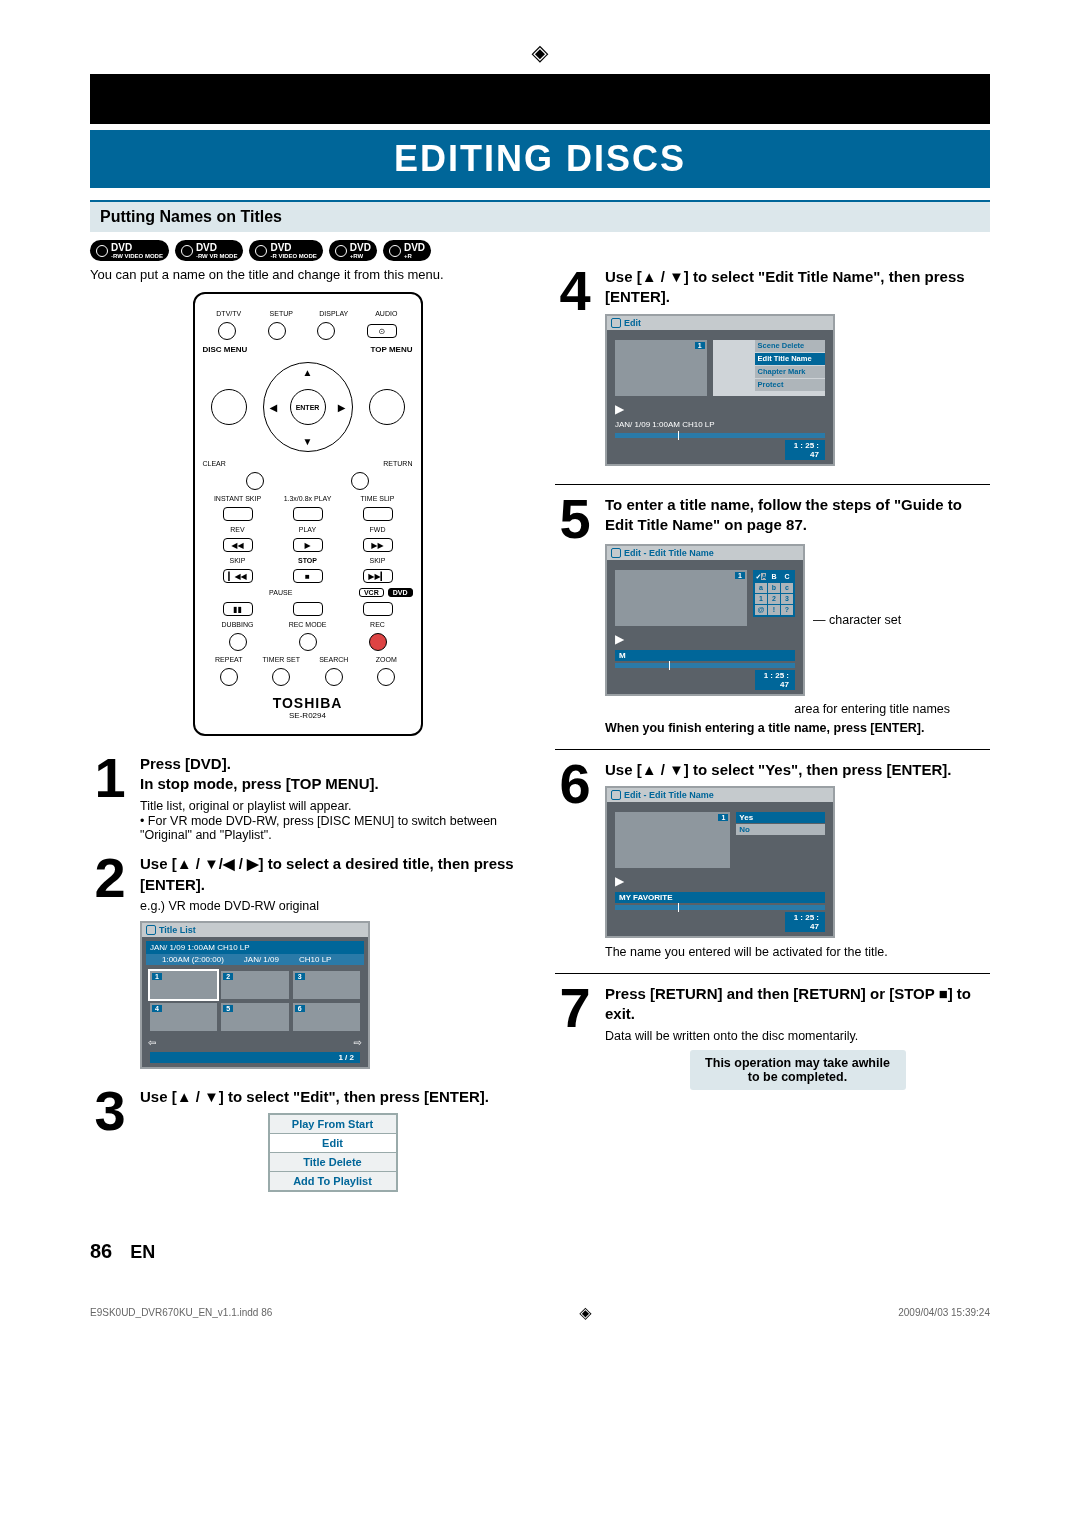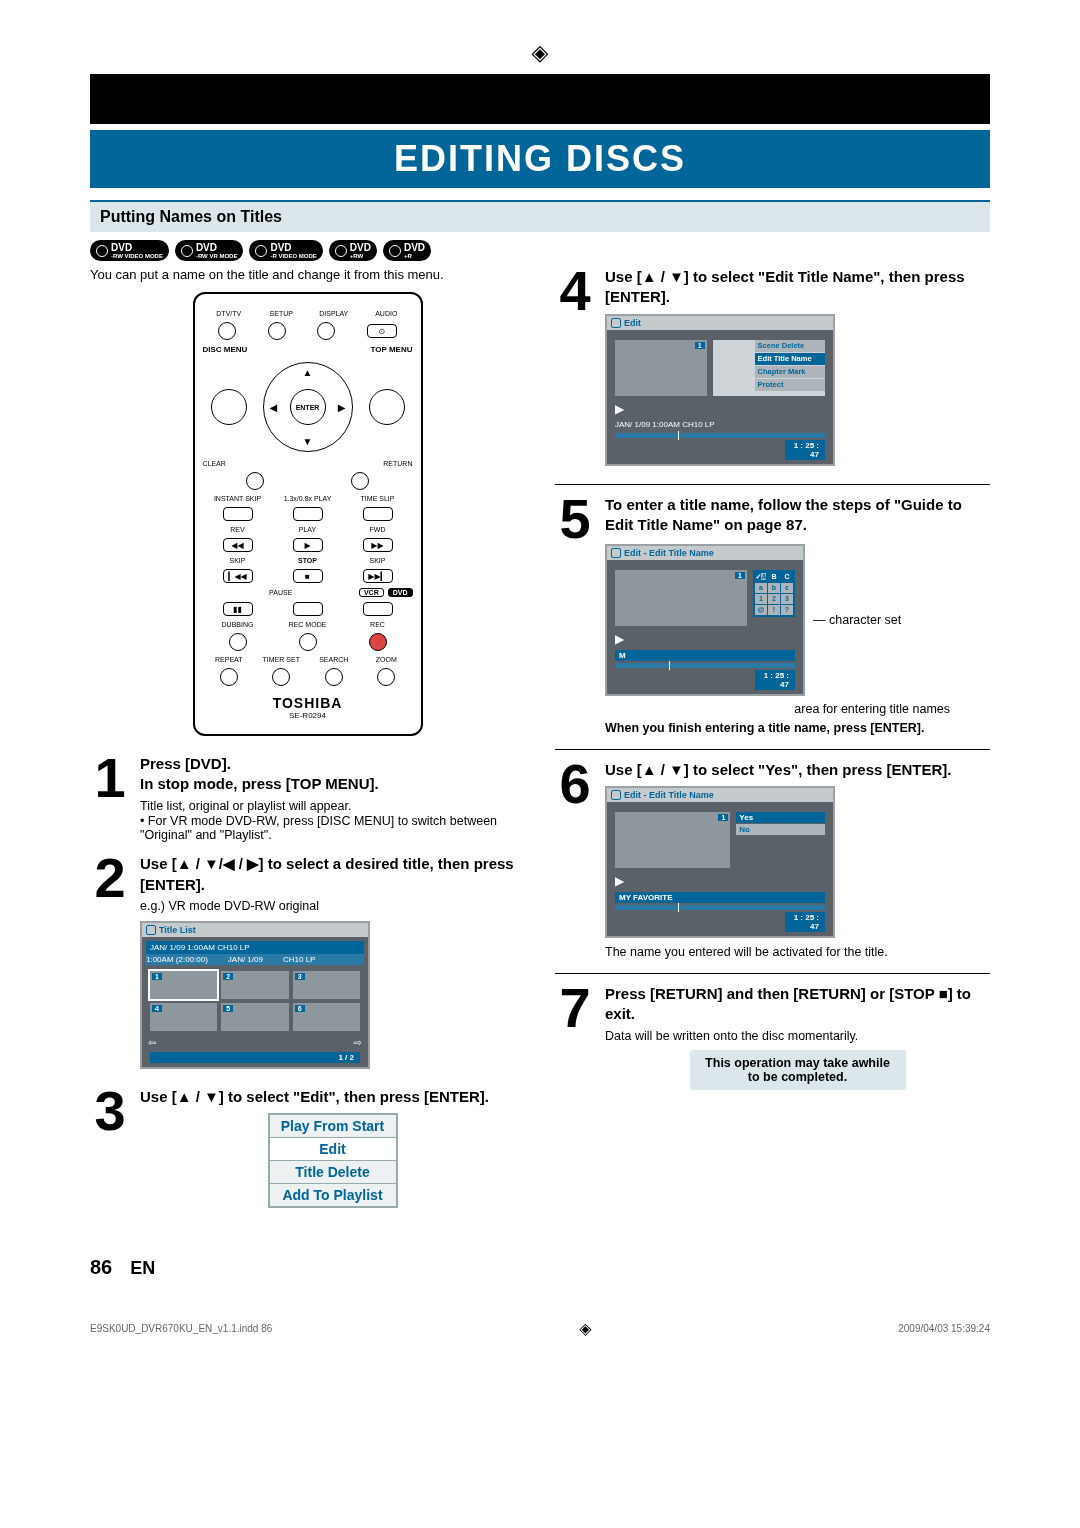--- a/index.html
+++ b/index.html
@@ -32,28 +32,28 @@
   .step .body { flex: 1; }
   .step .heading { font-weight: bold; font-size: 15px; line-height: 1.35; margin-bottom: 3px; }
   .step .sub { font-size: 12.5px; line-height: 1.35; }
   .step .bullet { font-size: 12.5px; margin-left: 0; }
   .step .bullet::before { content: "• "; }
   .screen { border: 2px solid #9aa0a4; background: #cfd4d8; font-size: 9px; color: #fff; width: 230px; margin: 6px 0 6px 28px; }
   .screen .titlebar { background: #c5cacd; color: #006699; font-size: 9px; padding: 2px 4px; font-weight: bold; display:flex; align-items:center; gap:3px;}
   .screen .titlebar .ico{ width:10px;height:10px;border:1px solid #006699;border-radius:2px;}
   .screen .inner { background: #5a6168; padding: 4px; }
   .screen .headerline { background: #006699; color: #fff; font-size: 8px; padding: 2px 4px; display:flex; justify-content:space-between;}
-  .screen .subhead { background: #2a7aa8; color: #fff; font-size: 8px; padding: 1px 0; display:flex; gap:20px;}
+  .screen .subhead { background: #2a7aa8; color: #fff; font-size: 8px; padding: 1px 16px; display:flex; gap:20px;}
   .screen .grid { display: grid; grid-template-columns: repeat(3, 1fr); gap: 4px; padding: 6px 4px; }
   .screen .cell { background: #8e979e; height: 28px; position: relative; }
   .screen .cell .n { position:absolute; top:2px; left:2px; background:#006699; color:#fff; font-size:7px; padding:0 3px; font-weight:bold;}
   .screen .play { color:#fff; font-size:12px; padding:0 4px 2px;}
   .screen .footer { background: #006699; text-align: right; padding: 1px 6px; font-size: 8px; font-weight: bold; color:#fff; margin: 4px 4px 0;}
   .screen .side-arrow{color:#fff;font-size:10px;display:flex;justify-content:space-between;padding:0 2px;}
-  .menu-popup { width: 130px; margin: 6px auto; border: 2px solid #9aa; background: #eef1f2; font-size: 14px; text-align: center; font-weight: bold; color:#006699;}
+  .menu-popup { width: 130px; margin: 6px auto; border: 2px solid #9aa; background: #eef1f2; font-size: 11px; text-align: center; font-weight: bold; color:#006699;}
   .menu-popup div { padding: 3px 4px; border-bottom: 1px solid #9aa; }
   .menu-popup div.sel { background: #fff; }
   .menu-popup div:last-child { border-bottom: none; }
   .screen .right-panel { display:flex; gap:6px; padding:6px 4px;}
   .screen .preview { background:#8e979e; height:56px; flex:1.3; position:relative;}
   .screen .preview .n{ position:absolute; top:2px; right:2px; background:#006699;color:#fff;font-size:7px;padding:0 3px;font-weight:bold;}
   .screen .menu-list { flex:1; background:#cfd4d8;padding-left:42px; }
   .screen .menu-list div { background:#aeb5ba; color:#006699; font-size:7.5px; padding:1.5px 3px; margin-bottom:1px; font-weight:bold;}
   .screen .menu-list div.sel { background:#006699;color:#fff;}
   .screen .statusline { color:#fff; font-size:8px; padding:2px 4px;}

